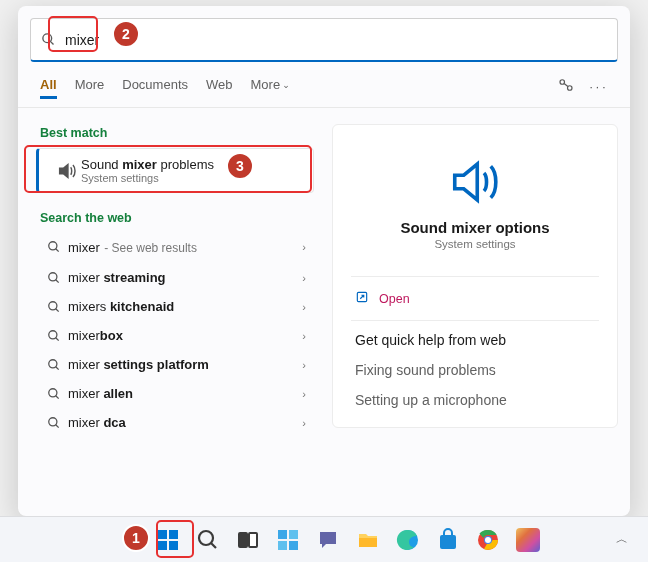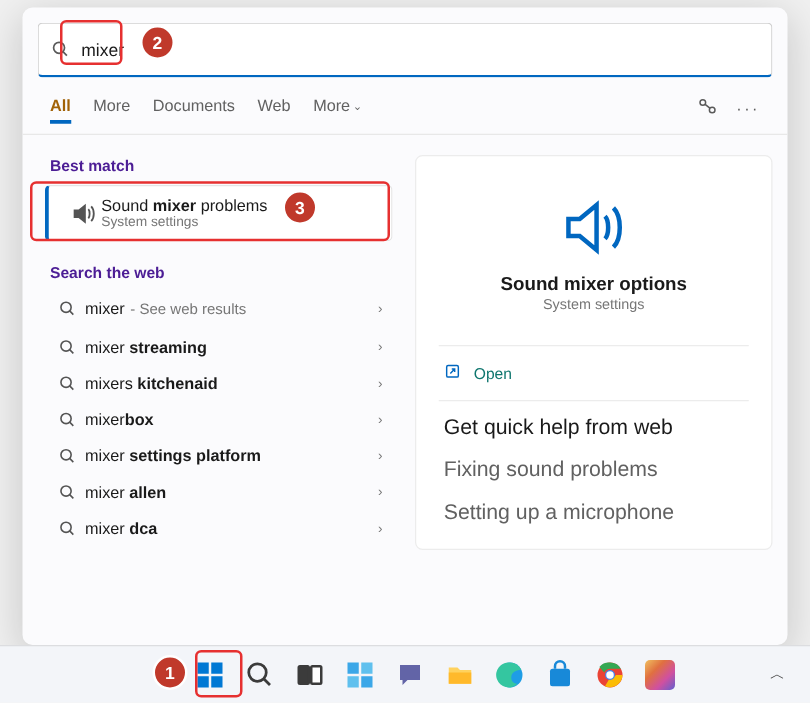--- a/index.html
+++ b/index.html
@@ -10,40 +10,40 @@
 .search-input { flex: 1; border: none; outline: none; font-size: 14px; background: transparent; color: #1a1a1a; }
 .tabs { display: flex; align-items: center; gap: 18px; padding: 14px 22px 10px; font-size: 13px; color: #616161; border-bottom: 1px solid #e8e8e8; }
 .tab { cursor: pointer; padding-bottom: 4px; }
 .tab.active { color: #a16207; font-weight: 600; border-bottom: 3px solid #0067c0; margin-bottom: -3px; }
 .more-tab { display: flex; align-items: center; gap: 2px; }
 .tabs-right { margin-left: auto; display: flex; gap: 14px; align-items: center; color: #5a5a5a; }
 .ellipsis { letter-spacing: 2px; }
 .content { display: flex; height: calc(100% - 110px); }
 .left-col { width: 302px; padding: 10px 0 0 8px; }
 .right-col { flex: 1; padding: 16px 12px 0; }
-.section-label { font-size: 12.5px; font-weight: 600; color: #4c1d95; padding: 8px 14px 6px; }
+.section-label { font-size: 12.5px; font-weight: 600; color: #15803d; padding: 8px 14px 6px; }
 .result-row { display: flex; align-items: center; padding: 8px 14px; border-radius: 4px; cursor: pointer; position: relative; }
 .result-row.best { background: #fff; border: 1px solid #e4e4e4; border-left: 3px solid #0067c0; margin: 2px 6px 10px 10px; }
 .result-row:not(.best) { padding: 7px 14px; justify-content: center; }
 .result-icon { width: 28px; display: flex; justify-content: center; color: #545454; }
 .result-text { flex: 1; }
 .result-title { font-size: 13px; color: #1a1a1a; }
 .result-title b { font-weight: 600; }
 .result-sub { font-size: 11px; color: #767676; }
 .chevron { color: #767676; font-size: 11px; }
 .web-hint { color: #767676; font-size: 12px; }
 .preview-card { background: #fff; border: 1px solid #ececec; border-radius: 6px; padding: 20px 0 12px; }
 .preview-hero { display: flex; flex-direction: column; align-items: center; padding: 10px 0 22px; }
 .preview-hero svg { color: #0067c0; }
 .preview-title { font-size: 15px; font-weight: 600; color: #1a1a1a; margin-top: 10px; }
 .preview-sub { font-size: 11.5px; color: #767676; margin-top: 2px; }
 .preview-sep { border: none; border-top: 1px solid #ececec; margin: 4px 18px; }
-.preview-action { display: flex; align-items: center; gap: 10px; padding: 9px 22px; font-size: 12.5px; color: #0f766e; cursor: pointer; }
+.preview-action { display: flex; align-items: center; gap: 10px; padding: 9px 22px; font-size: 12.5px; color: #be185d; cursor: pointer; }
 .preview-action-icon { color: #0067c0; }
-.preview-link { padding: 7px 22px; font-size: 17px; color: #616161; cursor: pointer; }
+.preview-link { padding: 7px 22px; font-size: 14px; color: #616161; cursor: pointer; }
 .preview-link.hdr { color: #1a1a1a; font-weight: 400; cursor: default; }
 .taskbar { position: absolute; bottom: 0; left: 0; right: 0; height: 46px; background: #f3f5f9; border-top: 1px solid #dcdde0; display: flex; align-items: center; padding: 0 10px; }
 .task-icons { display: flex; gap: 4px; margin-left: 140px; }
 .task-icon { width: 36px; height: 36px; border-radius: 4px; display: flex; align-items: center; justify-content: center; cursor: pointer; }
 .task-icon svg, .task-icon .ico { width: 24px; height: 24px; }
 .task-chevup { margin-left: auto; color: #454545; font-size: 12px; cursor: pointer; padding: 6px 10px; }
 .callout { position: absolute; width: 28px; height: 28px; border-radius: 50%; background: #c0392b; color: #fff; display: flex; align-items: center; justify-content: center; font-size: 14px; font-weight: 700; border: 2px solid #fff; z-index: 50; pointer-events: none; }
 .highlight-box { position: absolute; border: 2.5px solid #e63030; border-radius: 5px; z-index: 40; pointer-events: none; }
 </style>
 </head>

